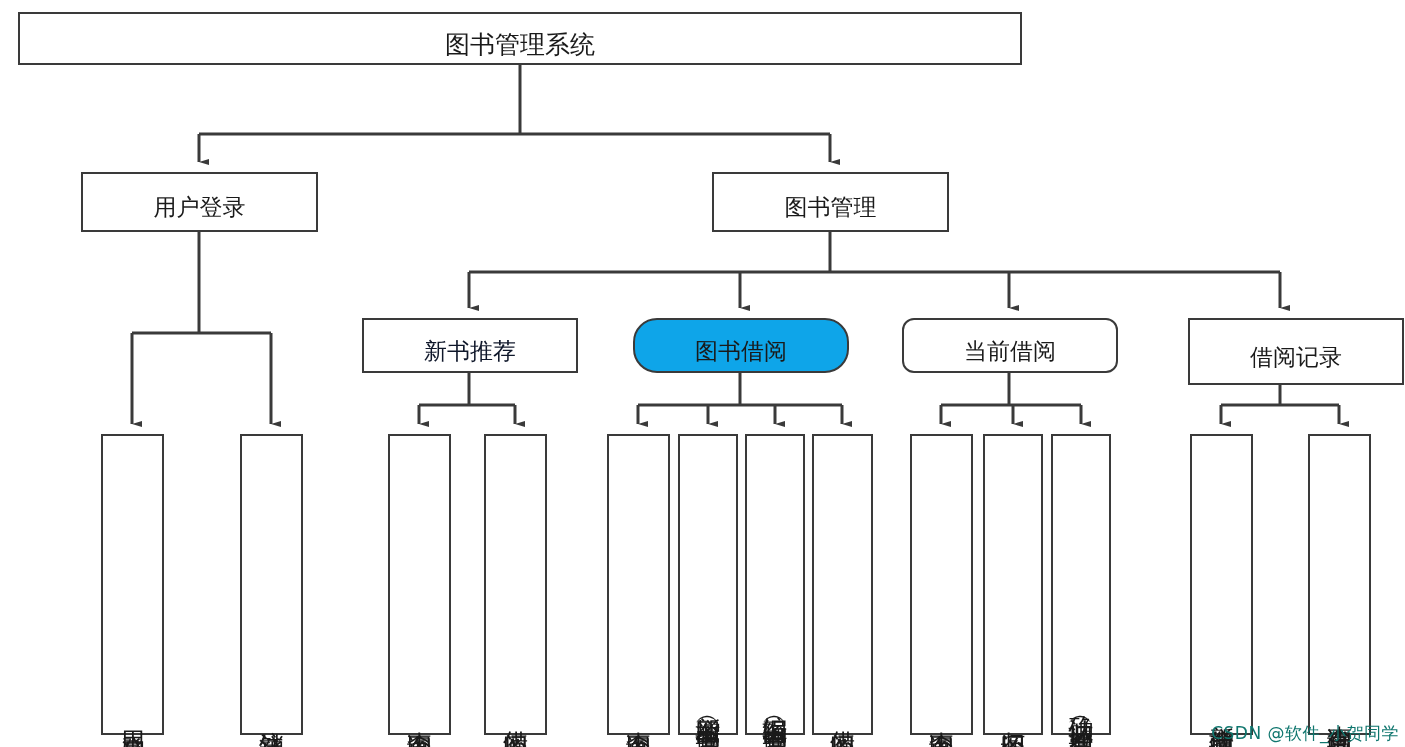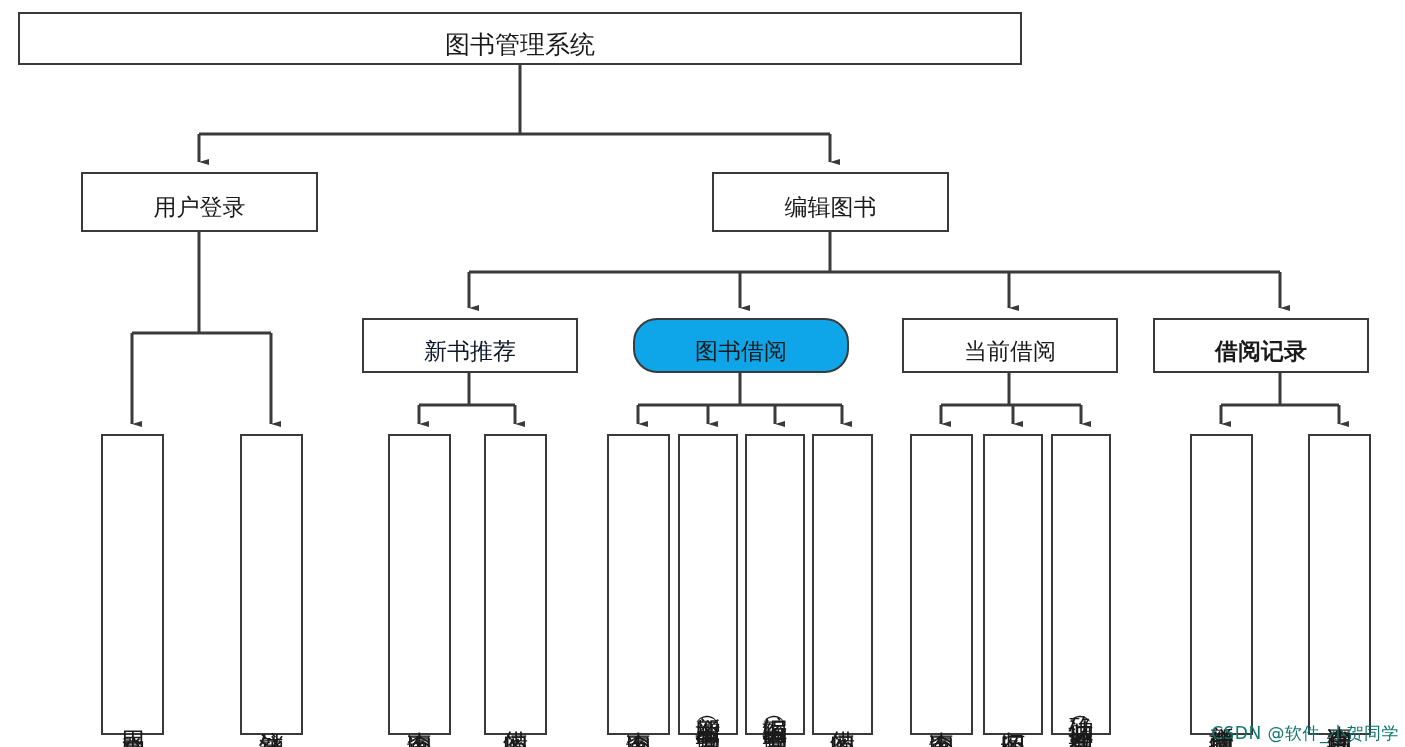--- a/index.html
+++ b/index.html
@@ -113,33 +113,33 @@
   </svg>
 
   <div class="node-box lvl0" id="node-root" style="left: 18px; top: 12px; width: 1004px; height: 53px; border-color: rgb(58, 58, 58); background: rgb(255, 255, 255);">
     <span class="node-label" style="color: rgb(26, 26, 26);">图书管理系统</span>
   </div>
 
   <div class="node-box lvl1" id="node-l1-0" style="left: 81px; top: 172px; width: 237px; height: 60px; border-color: rgb(58, 58, 58); background: rgb(255, 255, 255);">
     <span class="node-label" style="color: rgb(26, 26, 26);">用户登录</span>
   </div>
   <div class="node-box lvl1" id="node-l1-1" style="left: 712px; top: 172px; width: 237px; height: 60px; border-color: rgb(58, 58, 58); background: rgb(255, 255, 255);">
-    <span class="node-label" style="color: rgb(26, 26, 26);">编辑图书</span>
+    <span class="node-label" style="color: rgb(26, 26, 26);">图书管理</span>
   </div>
 
   <div class="node-box lvl2" id="node-l2-0" style="left: 362px; top: 318px; width: 216px; height: 55px; border-color: rgb(58, 58, 58); background: rgb(255, 255, 255);">
     <span class="node-label" style="color: #0f172a;">新书推荐</span>
   </div>
   <div class="node-box lvl2" id="node-l2-1" style="left: 633px; top: 318px; width: 216px; height: 55px; border-color: rgb(58, 58, 58); background: #0ea5e9; border-radius: 24px;">
     <span class="node-label" style="color: rgb(26, 26, 26);">图书借阅</span>
   </div>
-  <div class="node-box lvl2" id="node-l2-2" style="left: 902px; top: 318px; width: 216px; height: 55px; border-color: rgb(58, 58, 58); background: rgb(255, 255, 255);">
+  <div class="node-box lvl2" id="node-l2-2" style="left: 902px; top: 318px; width: 216px; height: 55px; border-color: rgb(58, 58, 58); background: rgb(255, 255, 255); border-radius: 12px;">
     <span class="node-label" style="color: rgb(26, 26, 26);">当前借阅</span>
   </div>
-  <div class="node-box lvl2" id="node-l2-3" style="left: 1153px; top: 318px; width: 216px; height: 55px; border-color: rgb(58, 58, 58); background: rgb(255, 255, 255); font-weight: bold;">
+  <div class="node-box lvl2" id="node-l2-3" style="left: 1188px; top: 318px; width: 216px; height: 67px; border-color: rgb(58, 58, 58); background: rgb(255, 255, 255);">
     <span class="node-label" style="color: rgb(26, 26, 26);">借阅记录</span>
   </div>
 
   <div class="node-box leaf-box" id="leaf-0" style="left: 101px; top: 434px; width: 63px; height: 301px; border-color: rgb(58, 58, 58); background: rgb(255, 255, 255);">
       <span class="node-label" style="color: rgb(26, 26, 26);">用户登录</span>
     </div>
   <div class="node-box leaf-box" id="leaf-1" style="left: 240px; top: 434px; width: 63px; height: 301px; border-color: rgb(58, 58, 58); background: rgb(255, 255, 255);">
       <span class="node-label" style="color: rgb(26, 26, 26);">注销登录</span>
     </div>
   <div class="node-box leaf-box" id="leaf-2" style="left: 388px; top: 434px; width: 63px; height: 301px; border-color: rgb(58, 58, 58); background: rgb(255, 255, 255);">

